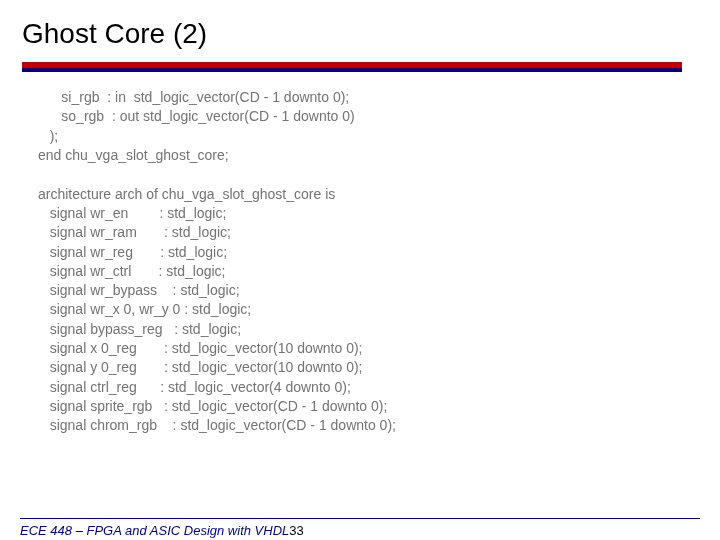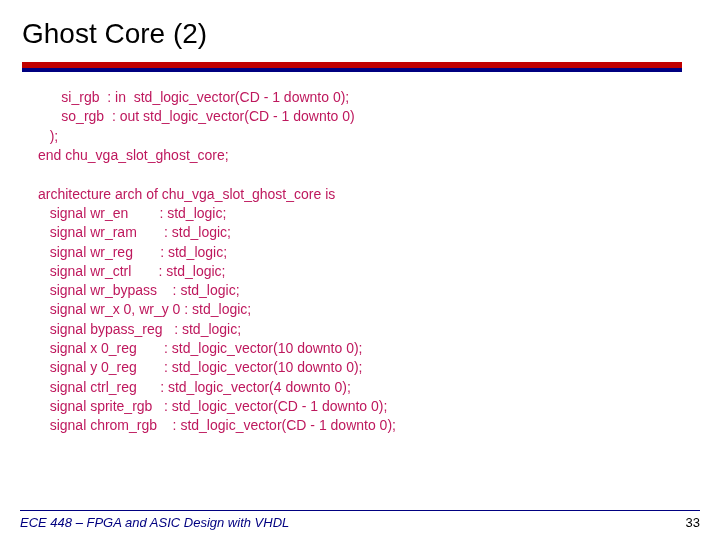--- a/index.html
+++ b/index.html
@@ -2,22 +2,22 @@
 <html><head>
 <meta charset="utf-8">
 <style>
 * { margin: 0; padding: 0; box-sizing: border-box; }
 body { width: 720px; height: 540px; background: #fff; font-family: Arial, Helvetica, sans-serif; position: relative; overflow: hidden; }
 .slide { width: 100%; height: 100%; padding: 18px 20px 0 20px; position: relative; }
 .title { font-size: 28px; color: #000; font-weight: normal; margin-bottom: 12px; padding-left: 2px; }
 .bar { width: 660px; height: 10px; margin-left: 2px; margin-bottom: 16px; }
 .bar-top { width: 100%; height: 6px; background: #c00000; }
 .bar-bot { width: 100%; height: 4px; background: #000080; }
-.code-block { padding-left: 18px; font-size: 14px; line-height: 1.38; color: #be185d; white-space: pre; font-family: Arial, Helvetica, sans-serif; }
-.footer { position: absolute; bottom: 10px; left: 20px; right: 20px; display: flex; justify-content: space-between; font-size: 13px; font-style: italic; color: #000080; border-top: 1px solid #000080; padding-top: 4px; }
+.code-block { padding-left: 18px; font-size: 14px; line-height: 1.38; color: #737373; white-space: pre; font-family: Arial, Helvetica, sans-serif; }
+.footer { position: absolute; bottom: 2px; left: 20px; right: 20px; display: flex; font-size: 13px; font-style: italic; color: #000080; border-top: 1px solid #000080; padding-top: 4px; }
 .page-num { font-style: normal; color: #000; }
 </style>
 </head>
 <body>
 
 <div class="slide">
   <h1 class="title">Ghost Core (2)</h1>
   <div class="bar">
     <div class="bar-top"></div>
     <div class="bar-bot"></div>

